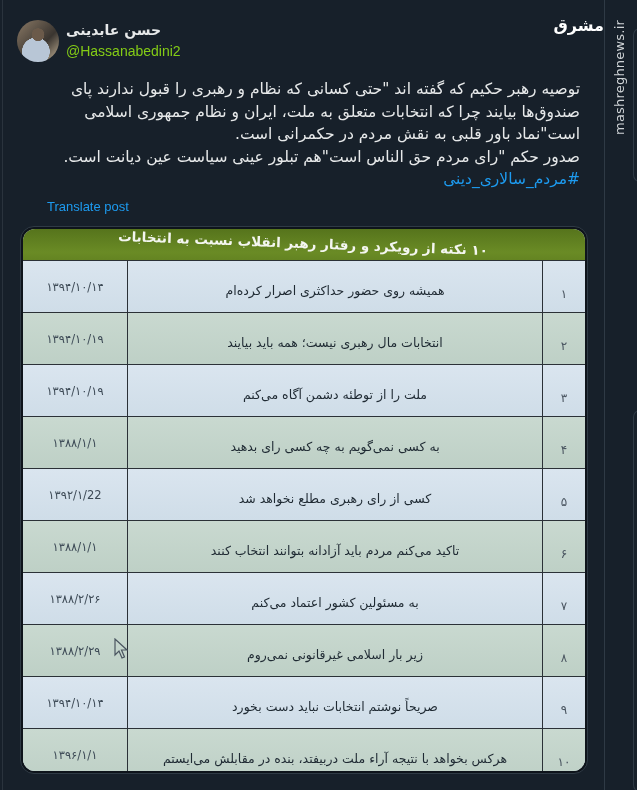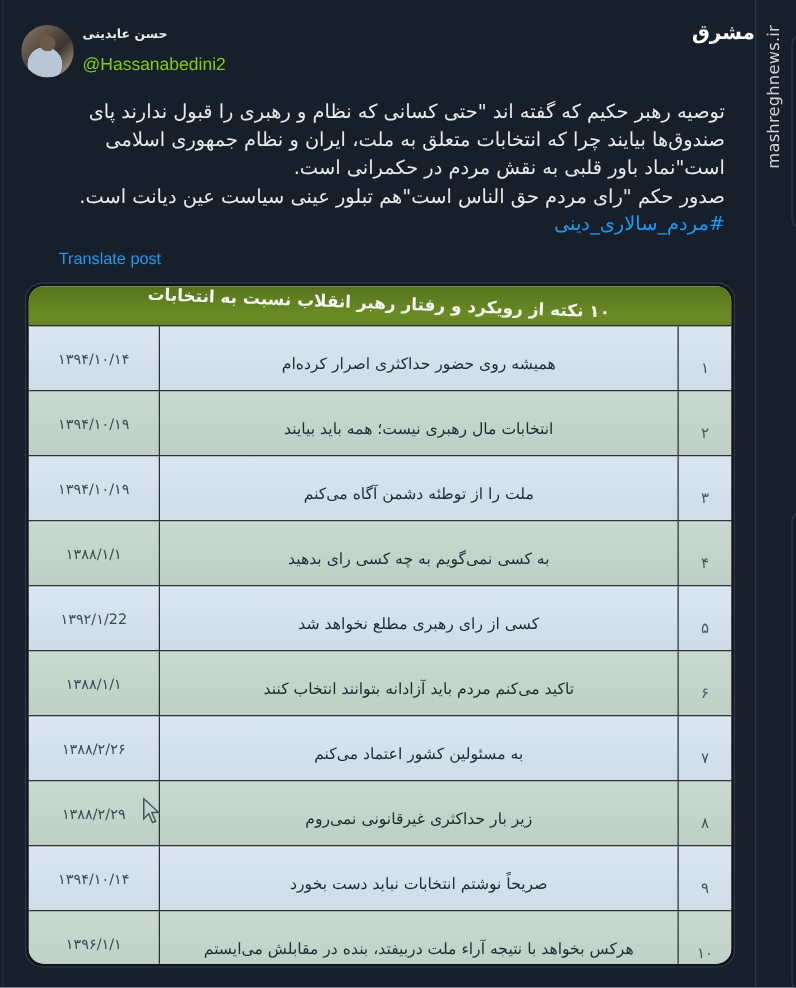--- a/index.html
+++ b/index.html
@@ -29,21 +29,21 @@
   .right-ghost { position:absolute; left:633px; width:6px; border:1px solid #2f3a45; border-right:none; border-radius:8px 0 0 8px; }
 
   .avatar {
     position:absolute; left:17px; top:20px; width:42px; height:42px; border-radius:50%;
     background: radial-gradient(circle at 50% 35%, #6b5a4a 0 18%, transparent 19%),
                 radial-gradient(circle at 45% 75%, #b8c6d6 0 35%, transparent 36%),
                 linear-gradient(135deg,#8b7a66,#3a3530 60%,#c7b69a);
     overflow:hidden;
   }
   .user-name {
-    position:absolute; left:66px; top:22px; font-size:10px; font-weight:bold; color:#e7e9ea;
+    position:absolute; left:66px; top:22px; font-size:14px; font-weight:bold; color:#e7e9ea;
     direction:rtl;
   }
   .user-handle {
     position:absolute; left:66px; top:43px; font-size:14px; color:#84cc16;
     font-family:"Liberation Sans", sans-serif;
   }
   .tweet-text {
     position:absolute; left:40px; top:78px; width:540px;
     direction:rtl; text-align:right;
     font-size:15.5px; line-height:22.5px; color:#e7e9ea;
@@ -173,21 +173,21 @@
         <div class="cell-text">تاکید می‌کنم مردم باید آزادانه بتوانند انتخاب کنند</div>
         <div class="cell-num">۶</div>
       </div>
       <div class="row odd" style="top:312px">
         <div class="cell-date">۱۳۸۸/۲/۲۶</div>
         <div class="cell-text">به مسئولین کشور اعتماد می‌کنم</div>
         <div class="cell-num">۷</div>
       </div>
       <div class="row even" style="top:364px">
         <div class="cell-date">۱۳۸۸/۲/۲۹</div>
-        <div class="cell-text">زیر بار حداکثری غیرقانونی نمی‌روم</div>
+        <div class="cell-text">زیر بار اسلامی غیرقانونی نمی‌روم</div>
         <div class="cell-num">۸</div>
       </div>
       <div class="row odd" style="top:416px">
         <div class="cell-date">۱۳۹۴/۱۰/۱۴</div>
         <div class="cell-text">صریحاً نوشتم انتخابات نباید دست بخورد</div>
         <div class="cell-num">۹</div>
       </div>
       <div class="row even" style="top:468px">
         <div class="cell-date">۱۳۹۶/۱/۱</div>
         <div class="cell-text">هرکس بخواهد با نتیجه آراء ملت دربیفتد، بنده در مقابلش می‌ایستم</div>

